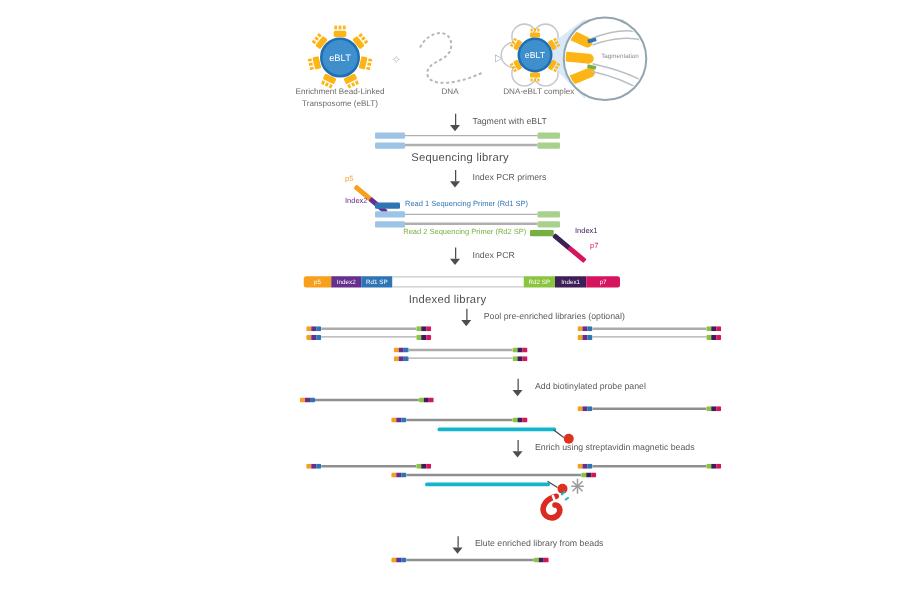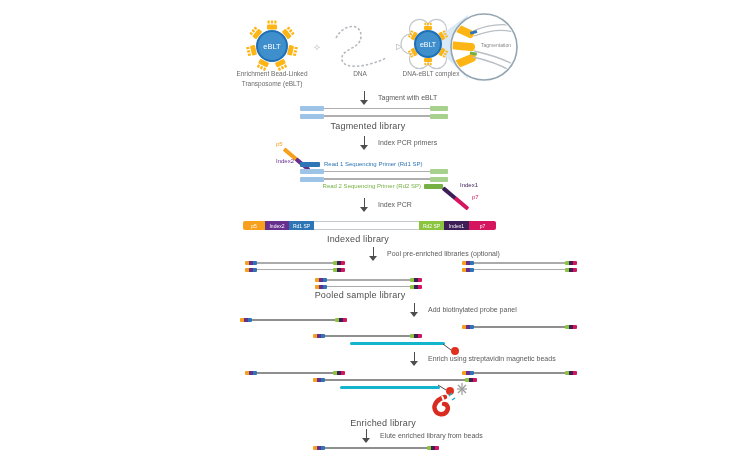--- a/index.html
+++ b/index.html
@@ -203,21 +203,21 @@
         <span class="blk lb"></span>
         <span class="tline"></span>
         <span class="blk lg"></span>
       </div>
     <div class="dstrand">
         <span class="blk lb"></span>
         <span class="tline"></span>
         <span class="blk lg"></span>
       </div>
   </div>
-  <div class="stage" style="left:294px;top:121px;width:148px">Tagmented library</div>
+  <div class="stage" style="left:294px;top:121px;width:148px">Sequencing library</div>
 
   <div class="ptext or" style="left:276px;top:141px">p5</div>
   <div class="diag or" style="left:284px;top:147px"></div>
   <div class="ptext pu" style="left:258px;top:158px;width:36px">Index2</div>
   <div class="diag pu" style="left:296px;top:157px"></div>
   <div class="bar blue" style="left:300px;top:162px;width:20px"></div>
   <div class="ptext blue" style="left:324px;top:160.5px">Read 1 Sequencing Primer (Rd1 SP)</div>
 
   <div class="duplex" style="left:300px;top:169px;width:148px">
     <div class="dstrand">
@@ -327,21 +327,20 @@
           <i class="c-bl"></i>
         </span>
         <span class="mline"></span>
         <span class="mend">
           <i class="c-gr"></i>
           <i class="c-dp"></i>
           <i class="c-mg"></i>
         </span>
       </div>
   </div>
-  <div class="stage" style="left:280px;top:290px;width:160px">Pooled sample library</div>
 
   <div class="sfrag" style="left:240px;top:318px;width:107px">
       <span class="mend">
         <i class="c-or"></i>
         <i class="c-pu"></i>
         <i class="c-bl"></i>
       </span>
       <span class="mline"></span>
       <span class="mend">
         <i class="c-gr"></i>
@@ -430,21 +429,20 @@
       <line x1="26" y1="2" x2="26" y2="14"></line>
       <line x1="21" y1="8" x2="31" y2="8"></line>
     </g>
   </svg>
   <svg class="ovl" style="left:429px;top:390px" width="32" height="30">
     <line x1="20" y1="6" x2="23" y2="3" stroke="#12B5CB" stroke-width="1.5"></line>
     <line x1="23" y1="10" x2="26" y2="8" stroke="#12B5CB" stroke-width="1.5"></line>
     <path d="M16,7 C8,9 4,15 6,20 C8,25 15,26 18,21 C20,17.5 18,14 15,14" stroke="#D92B1F" stroke-width="4.5" fill="none" stroke-linecap="round"></path>
     <line x1="13" y1="6" x2="15" y2="11" stroke="#ffffff" stroke-width="2"></line>
   </svg>
-  <div class="stage" style="left:308px;top:418px;width:150px">Enriched library</div>
 
   <div class="sfrag" style="left:313px;top:446px;width:126px">
       <span class="mend">
         <i class="c-or"></i>
         <i class="c-pu"></i>
         <i class="c-bl"></i>
       </span>
       <span class="mline"></span>
       <span class="mend">
         <i class="c-gr"></i>

